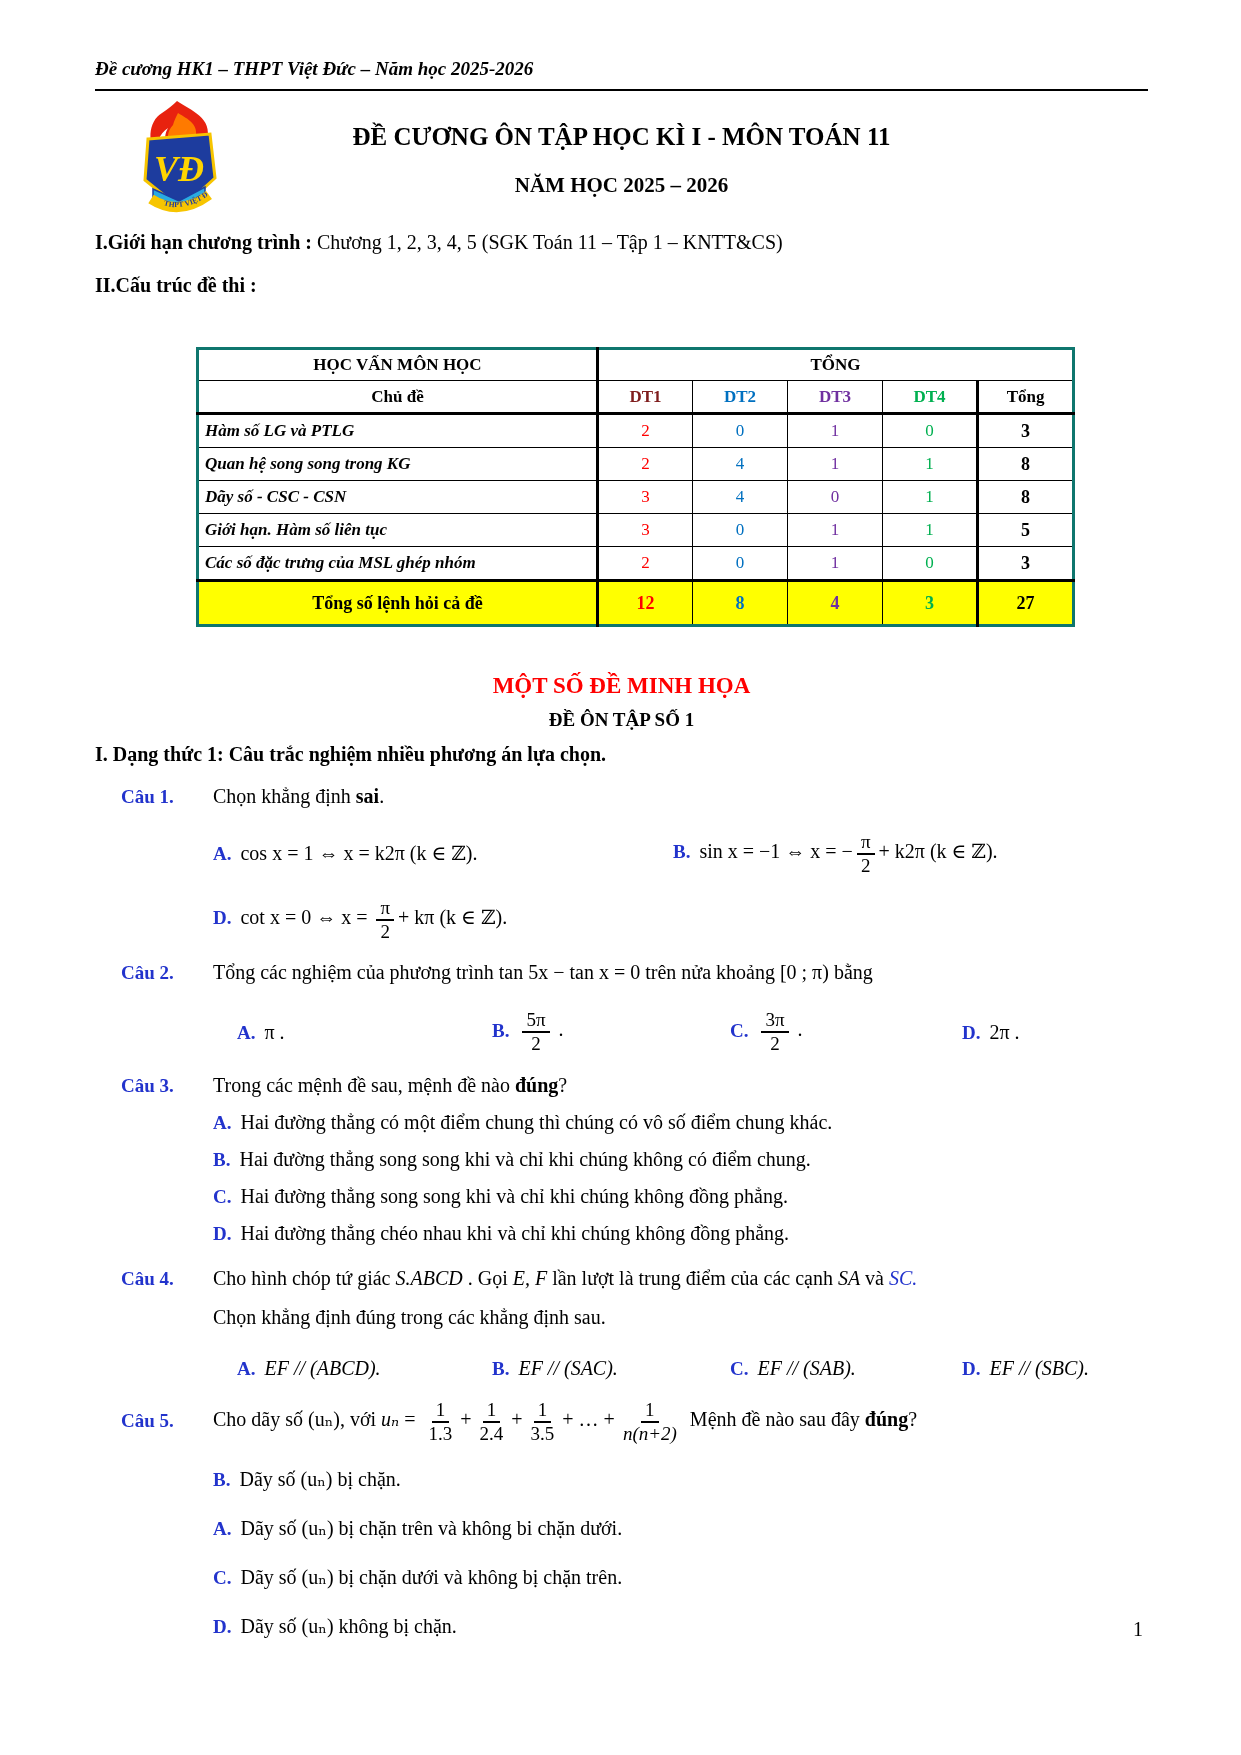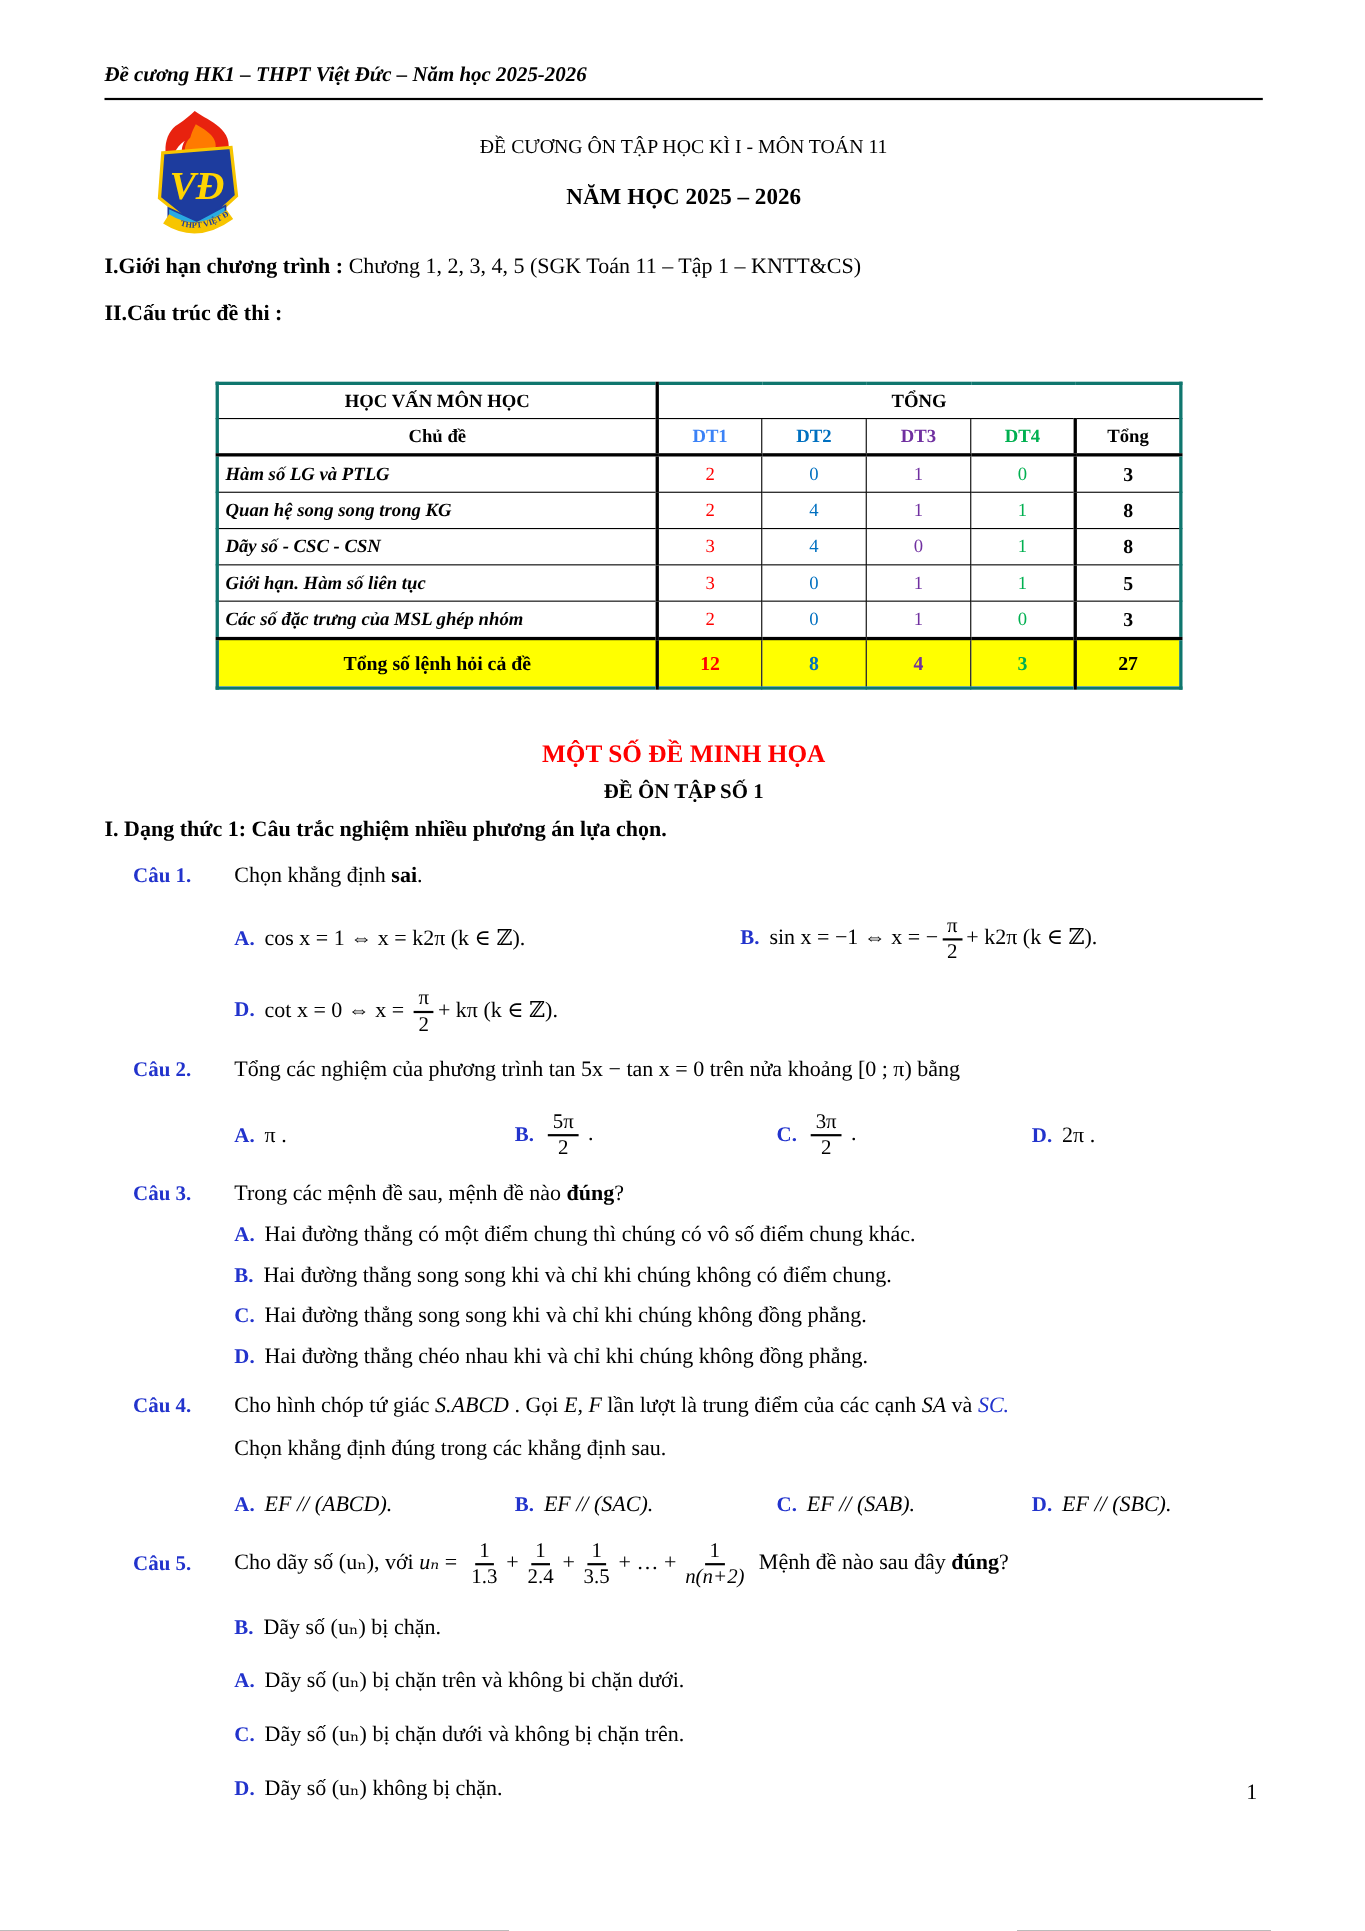--- a/index.html
+++ b/index.html
@@ -12,21 +12,21 @@
   }
   
   .running-head{
     font-size:19px; font-style:italic; font-weight:bold;
     border-bottom:2px solid #000; padding-bottom:9px;
   }
   
   .title-row{position:relative; height:132px;}
   .logo{position:absolute; left:20px; top:8px;}
   .titles{text-align:center; padding-top:32px;}
-  .title-l1{font-size:18px; font-weight:normal;}
+  .title-l1{font-size:25px; font-weight:bold;}
   .title-l2{font-size:21px; font-weight:bold; margin-top:22px;}
   
   .intro-line{margin-top:8px; font-size:20px;}
   .intro-line .lbl{font-weight:bold;}
   .intro-line2{margin-top:20px; font-size:20px; font-weight:bold;}
   
   .table-wrap{margin:50px 0 0 101px;}
   table.exam{border-collapse:collapse; table-layout:fixed; width:876px; border:3px solid #0f766e; font-size:17px;}
   table.exam th, table.exam td{border:1px solid #000; padding:2px 6px; text-align:center; overflow:hidden;}
   table.exam .tl{border-left:3px solid #000;}
@@ -47,21 +47,21 @@
   .em{font-weight:bold;}
   .ol{font-weight:bold; font-size:19px; margin-right:9px;}
   .mt{font-family:"Liberation Serif","DejaVu Serif",serif;}
   .mi{font-style:italic;}
   
   .frac{display:inline-flex; flex-direction:column; align-items:center; vertical-align:middle; margin:0 4px; line-height:1.15; font-size:0.95em;}
   .frac .num{display:block; padding:0 4px; border-bottom:2px solid #000;}
   .frac .den{display:block; padding:0 4px;}
   
   .opts-2{display:grid; grid-template-columns:460px 1fr; align-items:center; margin-top:20px;}
-  .opts-4{display:grid; grid-template-columns:255px 238px 232px 1fr; align-items:center; margin-top:22px;}
+  .opts-4{display:grid; grid-template-columns:255px 238px 232px 1fr; align-items:center; margin-top:22px;margin-left:24px;}
   .opt-line{margin-top:8px;}
   .opt-line-sp{margin-top:20px;}
   .q-line2{margin-top:10px;}
   .page-num{position:absolute; right:98px; top:1618px; font-size:20px;}
 </style>
 </head>
 <body>
 
 <div class="page">
 
@@ -104,21 +104,21 @@
           <col style="width:95px">
           <col style="width:96px">
       </colgroup>
       <tbody>
         <tr class="group">
           <th>HỌC VẤN MÔN HỌC</th>
           <th colspan="5" class="tl">TỔNG</th>
         </tr>
         <tr class="cols">
           <th>Chủ đề</th>
-          <th class="tl" style="color: #3b82f6;">DT1</th>
+          <th class="tl" style="color: #7f1d1d;">DT1</th>
           <th style="color: rgb(0, 112, 192);">DT2</th>
           <th style="color: rgb(112, 48, 160);">DT3</th>
           <th style="color: rgb(0, 176, 80);">DT4</th>
           <th class="tl">Tổng</th>
         </tr>
         <tr class="data">
           <td class="topic">Hàm số LG và PTLG</td>
           <td class="tl" style="color: rgb(255, 0, 0);">2</td>
           <td style="color: rgb(0, 112, 192);">0</td>
           <td style="color: rgb(112, 48, 160);">1</td>

